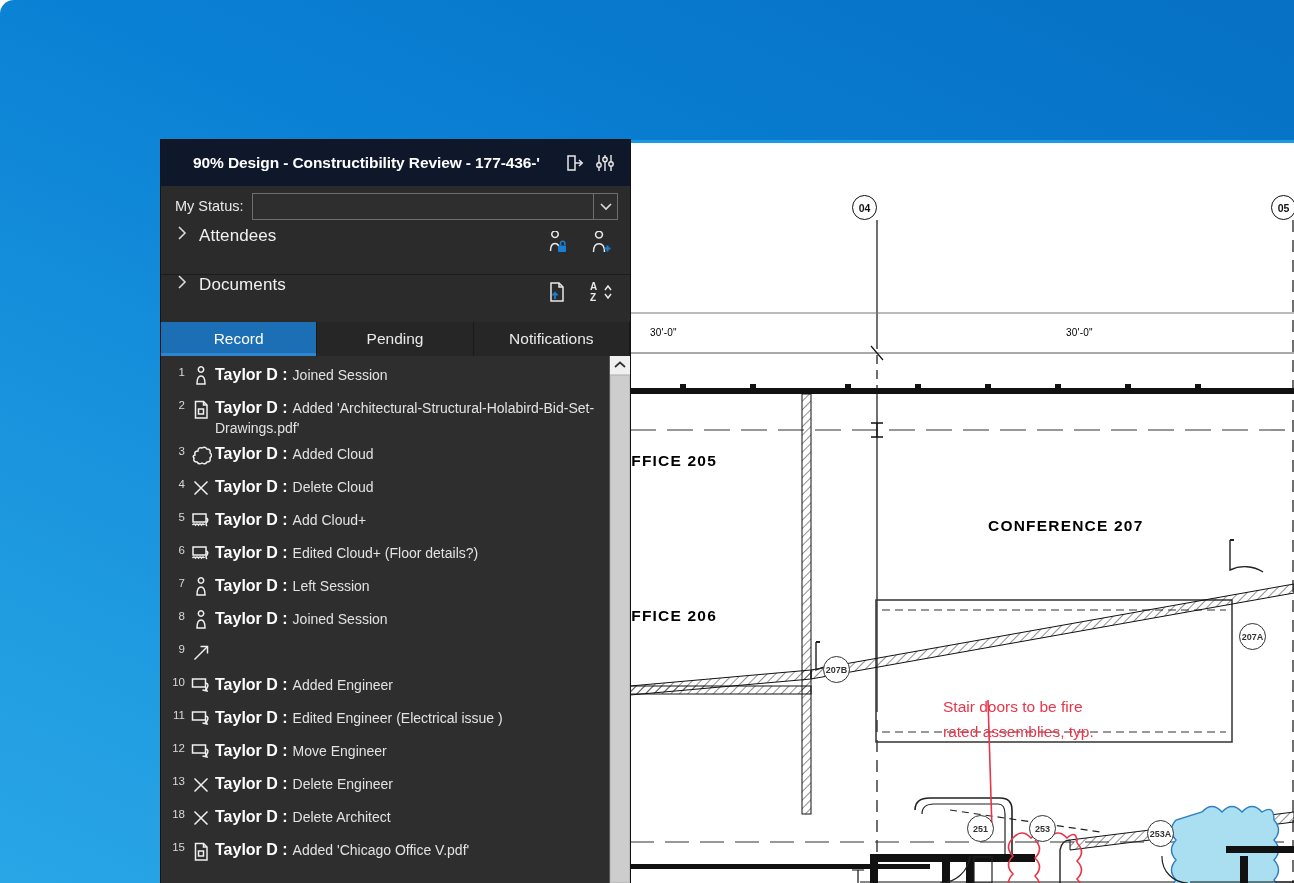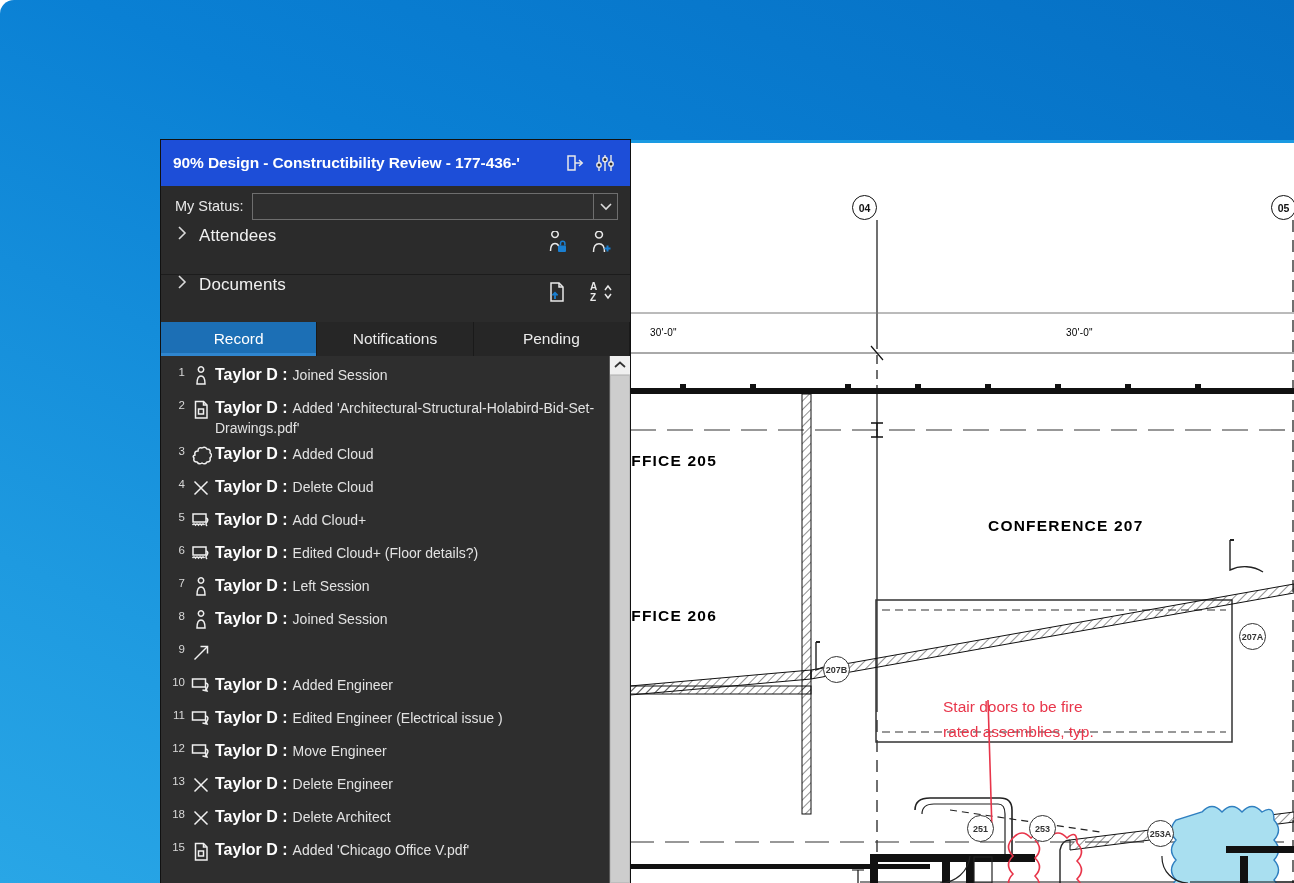--- a/index.html
+++ b/index.html
@@ -50,22 +50,23 @@
     flex-direction: column;
     box-shadow: 0 0 0 1px #111;
   }
 
   
   #panel-titlebar {
     height: 46px;
     display: flex;
     align-items: center;
     padding: 0 10px 0 12px;
-    background: #1d4ed8;
+    background: #0f172a;
     flex: 0 0 auto;
+    text-align: center;
   }
   #panel-title {
     font-size: 15.5px;
     font-weight: bold;
     color: #ffffff;
     white-space: nowrap;
     overflow: hidden;
     flex: 1 1 auto;
     letter-spacing: -0.1px;
   }
@@ -486,22 +487,22 @@
           <text x="2" y="10" font-size="10" font-family="Liberation Sans, sans-serif" fill="#e9e9e9" font-weight="bold">A</text>
           <text x="2" y="21" font-size="10" font-family="Liberation Sans, sans-serif" fill="#e9e9e9" font-weight="bold">Z</text>
           <path d="M17 10 L20 6 L23 10" stroke="#e9e9e9" stroke-width="1.5"></path>
           <path d="M17 14 L20 18 L23 14" stroke="#e9e9e9" stroke-width="1.5"></path>
         </svg>
       </div>
     </div>
 
     <div id="tabs">
       <div class="tab active">Record</div>
+      <div class="tab">Pending</div>
       <div class="tab">Notifications</div>
-      <div class="tab">Pending</div>
     </div>
 
     <div id="record-area">
       <div id="record-list">
           <div class="rec-row">
             <div class="rec-num">1</div>
             <div class="rec-icon">
               <svg width="20" height="20" viewBox="0 0 20 20">
                 <path d="M10 6.2 a2.7 2.7 0 1 1 0.01 0" stroke="#f0f0f0" stroke-width="1.5" fill="none"></path>
                 <path d="M6 18 c0-5.5 1.8-8 4-8 s4 2.5 4 8 z" stroke="#f0f0f0" stroke-width="1.5" fill="none"></path>

